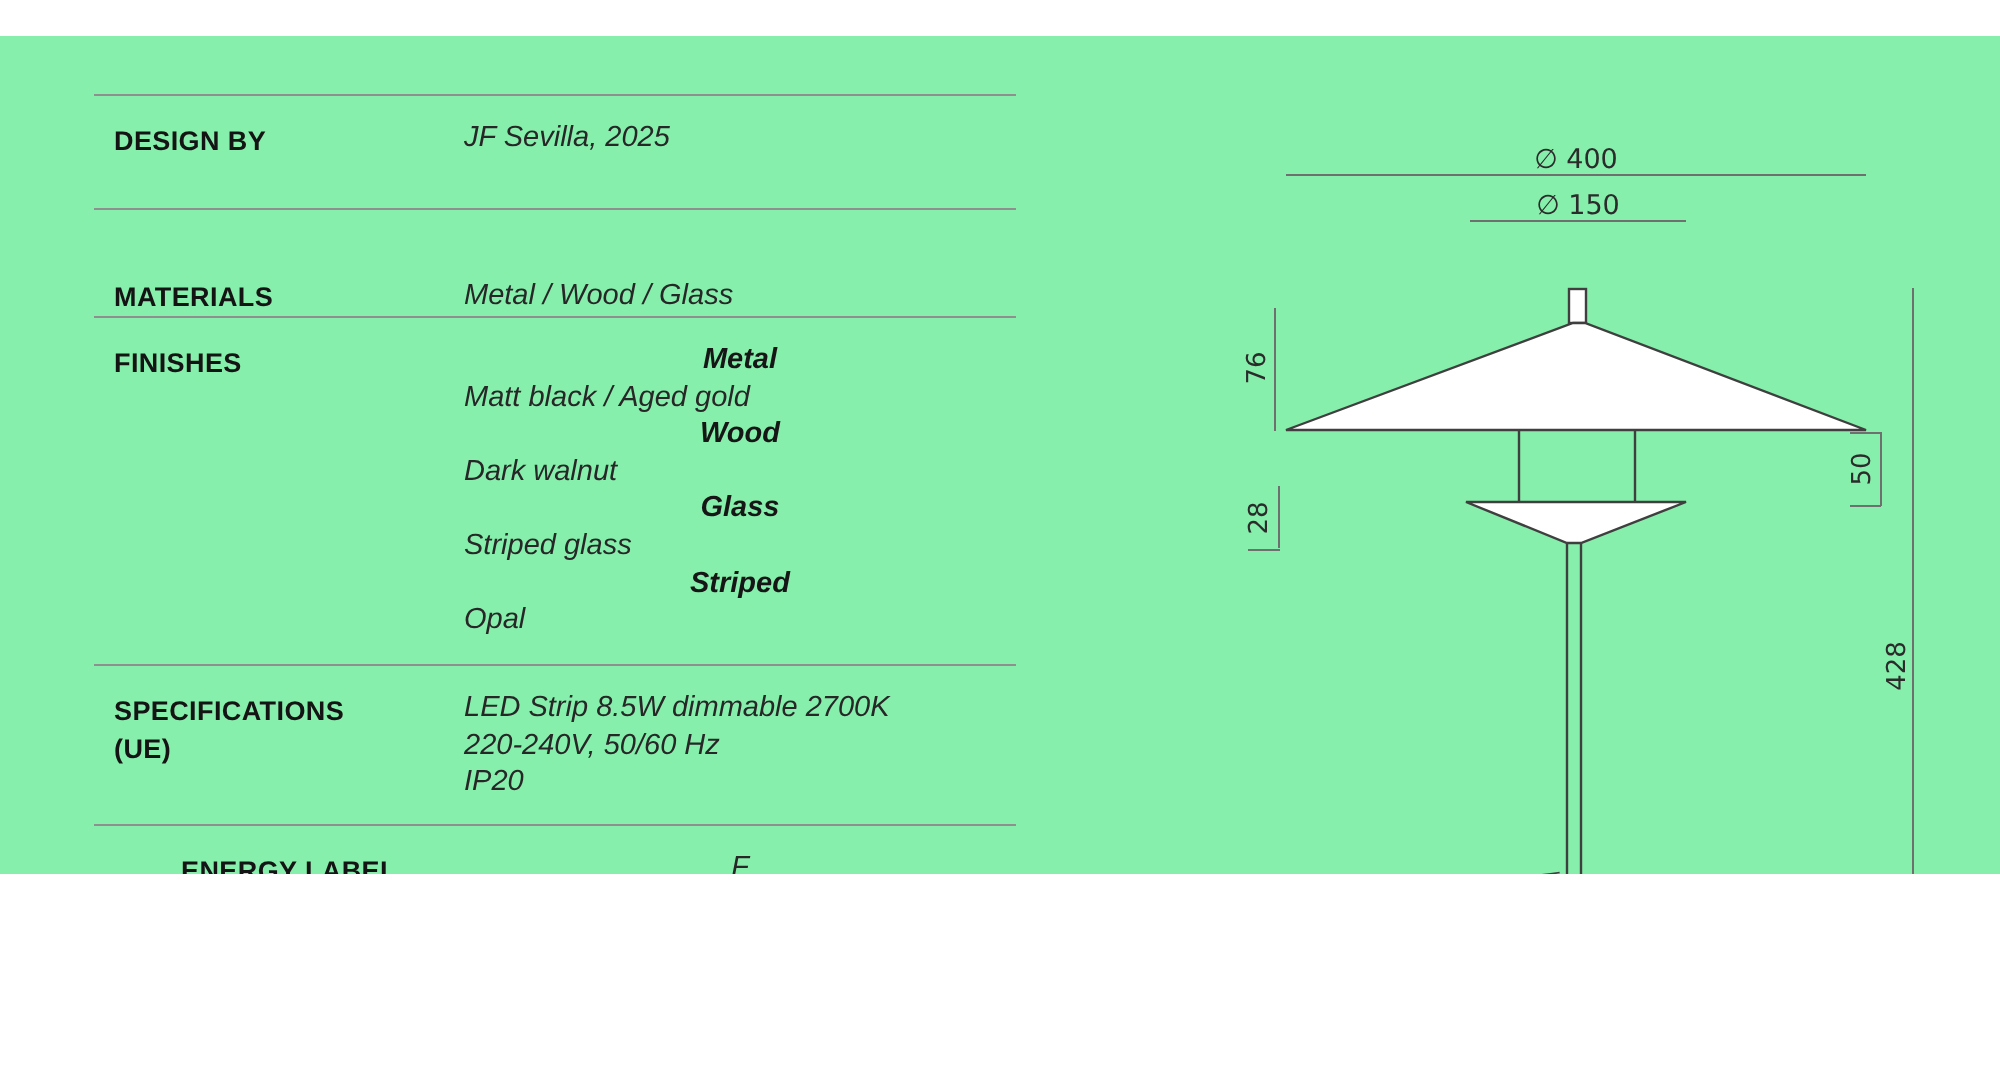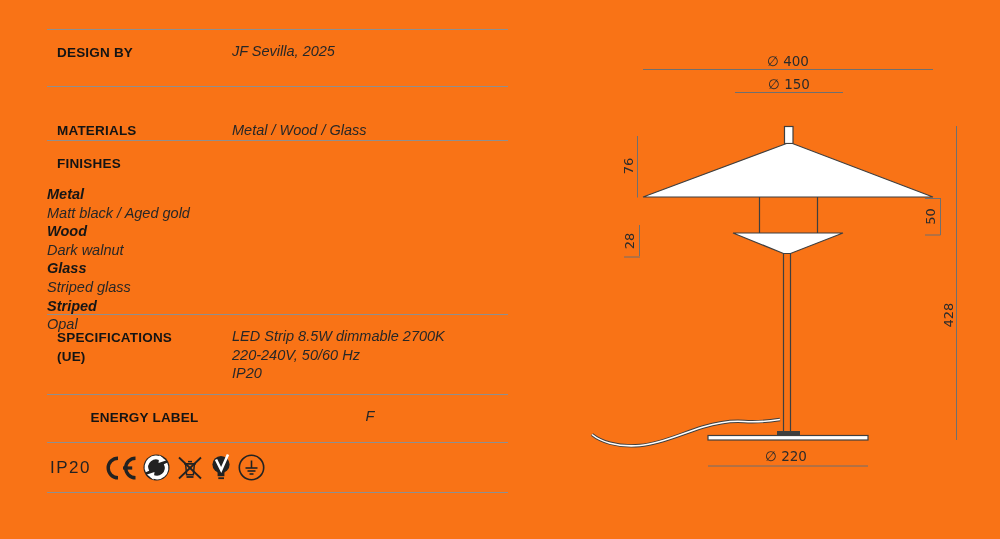--- a/index.html
+++ b/index.html
@@ -1,27 +1,27 @@
 <!DOCTYPE html>
 <html><head>
 <meta charset="utf-8">
 <style>
   html,body{margin:0;padding:0;background:#fff;}
-  .page{position:relative;width:1000px;height:539px;background:#f97316;
-        font-family:"Liberation Sans",sans-serif;color:#1c1c1c;overflow:hidden;}
+  .page{position:relative;width:1000px;height:419px;background:#86efac;
+        font-family:"Liberation Sans",sans-serif;color:#1c1c1c;overflow:hidden;margin-top:18px;}
 
   
   .spec-table{position:absolute;left:47px;top:29px;width:461px;border-bottom:1.5px solid #8f8f8f;}
   .row{display:flex;border-top:1.5px solid #8f8f8f;box-sizing:border-box;}
   .lbl{width:185px;padding:13px 0 0 10px;font-weight:bold;font-size:13.5px;
        letter-spacing:.2px;line-height:19px;color:#141414;box-sizing:border-box;}
   .val{flex:1;padding:12px 0 0 0;font-size:14.5px;line-height:19px;color:#272727;font-style:italic;}
   .val .v-line{line-height:18.6px;}
-  .val .b{font-weight:bold;color:#161616;}
-  .r1{height:57px;} .r2{height:54px;align-items:flex-end;} .r3{height:174px;flex-direction:column;}
+  .val .b{font-weight:bold;color:#161616;text-align:center;}
+  .r1{height:57px;} .r2{height:54px;align-items:flex-end;} .r3{height:174px;}
   .r4{height:80px;} .r5{height:48px;text-align:center;}
 
   
   .r6{height:50px;align-items:center;padding-left:3px;display:flex;gap:5px;}
   .ip-text{font-size:17px;letter-spacing:1.5px;color:#222;margin-right:7px;}
   .cert-icon{display:block;}
 
   
   .drawing{position:absolute;left:560px;top:30px;}
   .drawing text{font-family:"DejaVu Sans",sans-serif;font-size:13px;fill:#2b2b2b;}

